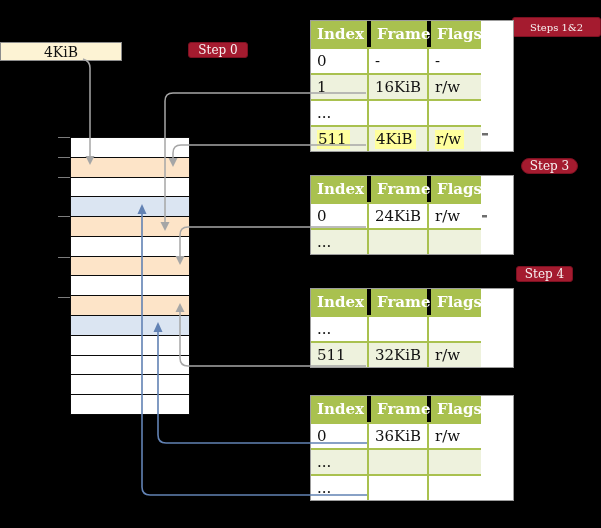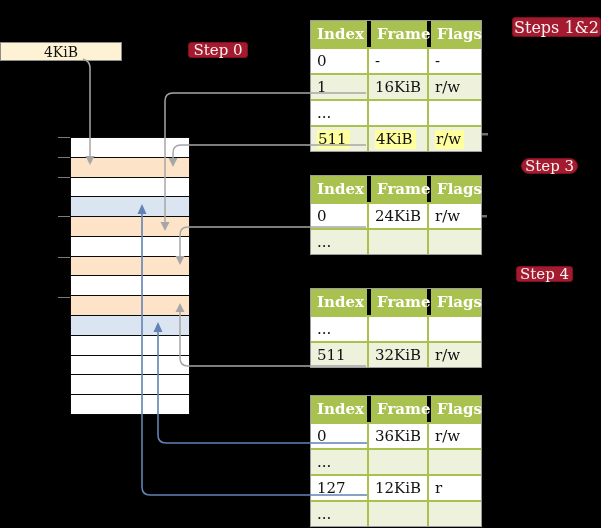--- a/index.html
+++ b/index.html
@@ -15,43 +15,43 @@
   .frame-box{
     position:absolute;left:0;top:42px;width:120px;height:17px;
     background:var(--cream);border:1px solid #8c8c8c;
     display:flex;align-items:center;justify-content:center;
     font-size:14px;color:#111;
   }
   
   .badge{
     position:absolute;height:16px;
     background:var(--accent-red);border:1px solid var(--accent-red-border);
-    border-radius:3px;color:#f7f2f2;font-size:15px;
+    border-radius:3px;color:#f7f2f2;font-size:12px;
     display:flex;align-items:center;justify-content:center;
     padding:0 6px;box-sizing:border-box;white-space:nowrap;
   }
   .badge-step0{left:188px;top:42px;width:60px;}
-  .badge-steps12{left:512px;top:17px;width:89px;height:20px;font-size:16px;}
+  .badge-steps12{left:512px;top:17px;width:89px;height:20px;font-size:10px;}
   .badge-step3{left:521px;top:158px;width:57px;border-radius:8px;}
   .badge-step4{left:516px;top:266px;width:57px;text-align:right;}
   
   .mem-col{
     position:absolute;left:70px;top:137px;width:120px;height:278px;
     border:1px solid #0a0a0a;box-sizing:border-box;
     display:flex;flex-direction:column;background:#fff;
   }
   .mem-row{flex:1;border-bottom:1px solid #0a0a0a;}
   .mem-row:last-child{border-bottom:none;}
   .mem-row.white{background:#ffffff;}
   .mem-row.peach{background:var(--peach);}
   .mem-row.blue{background:var(--frame-blue);}
   .tick{position:absolute;left:58px;width:12px;height:1px;background:#7d7d7d;}
   
   .ptable-wrap{
-    position:absolute;left:310px;width:172px;
+    position:absolute;left:310px;width:204px;
     border:1px solid var(--table-border-gray);box-sizing:border-box;
     background:#fff;
   }
   table.ptable{border-collapse:separate;border-spacing:0;width:170px;table-layout:fixed;}
   .ptable col.c-index{width:56px;}
   .ptable col.c-frame{width:60px;}
   .ptable col.c-flags{width:54px;}
   .ptable th{
     background:var(--table-green);color:#fff;font-weight:bold;
     font-size:15px;text-align:left;padding:0 0 0 6px;height:26px;
@@ -229,25 +229,20 @@
           <td>0</td>
           <td>36KiB</td>
           <td>r/w</td>
         </tr>
         <tr>
           <td>...</td>
           <td></td>
           <td></td>
         </tr>
         <tr>
-          <td>127</td>
-          <td>12KiB</td>
-          <td>r</td>
-        </tr>
-        <tr>
           <td>...</td>
           <td></td>
           <td></td>
         </tr>
       </tbody>
     </table>
   </div>
 
   <svg class="overlay" width="601" height="528" viewBox="0 0 601 528">
     <g>

